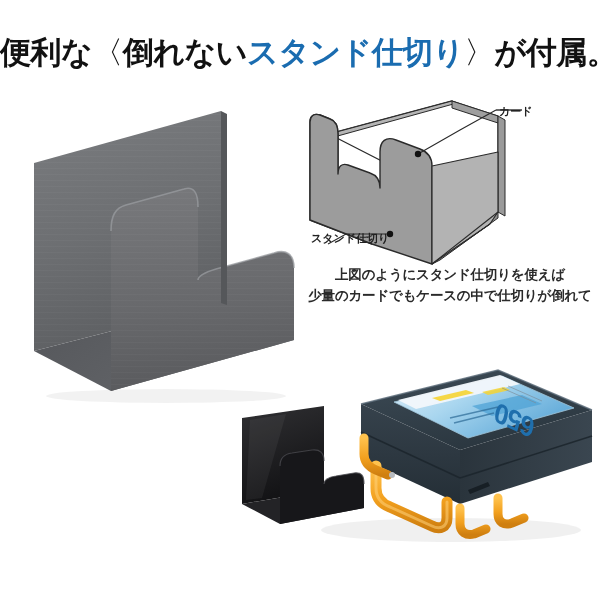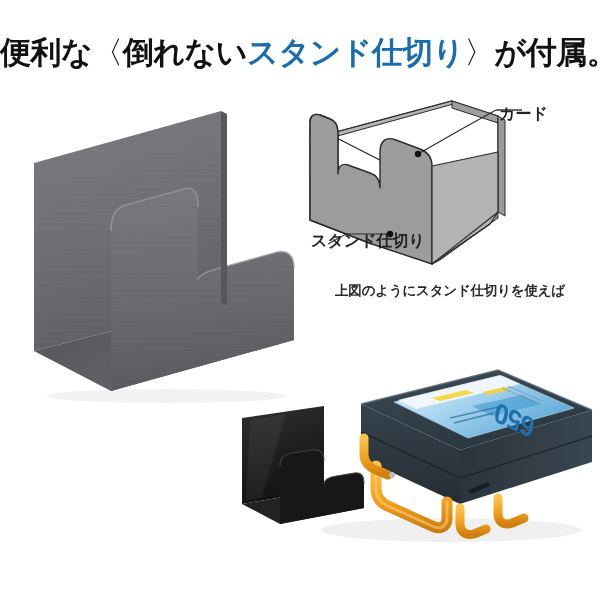--- a/index.html
+++ b/index.html
@@ -29,40 +29,40 @@
   
   .hero{position:absolute;left:16px;top:108px;width:300px;height:300px;}
   .hero svg{display:block;}
 
   
   .diagram{position:absolute;left:300px;top:92px;width:300px;height:170px;}
   .diagram svg{display:block;}
 
   .lbl{
     position:absolute;
-    font-size:16px;
+    font-size:11px;
     font-weight:bold;
     color:#222;
     white-space:nowrap;
     letter-spacing:0px;
   }
   .lbl-card{left:499px;top:104px;}
   .lbl-div{left:311px;top:231px;}
 
   
   .body-text{
     position:absolute;left:300px;top:264px;width:300px;
     text-align:center;
     font-size:13.5px;
     font-weight:bold;
     color:#2a2a2a;
     line-height:1.58;
     letter-spacing:-0.2px;
   }
-  .body-text div{white-space:nowrap;margin-top:16px;}
+  .body-text div{white-space:nowrap;}
 
   
   .case-photo{position:absolute;left:236px;top:362px;width:364px;height:190px;}
   .case-photo svg{display:block;}
 </style>
 </head>
 <body>
 
 <div id="page">
 
@@ -197,20 +197,21 @@
         <circle cx="90" cy="142" r="3.2" fill="#111"></circle>
       </g>
     </svg>
   </div>
 
   <div class="lbl lbl-card">カード</div>
   <div class="lbl lbl-div">スタンド仕切り</div>
 
   <div class="body-text">
     <div>上図のようにスタンド仕切りを使えば</div>
+    <div>少量のカードでもケースの中で仕切りが倒れて</div>
   </div>
 
   <div class="case-photo">
     <svg width="364" height="190" viewBox="0 0 364 190">
       <defs>
         <linearGradient id="caseTop" x1="0" y1="0" x2="0.4" y2="1">
           <stop offset="0%" stop-color="#3d4b56"></stop>
           <stop offset="100%" stop-color="#2b3740"></stop>
         </linearGradient>
         <linearGradient id="caseFront" x1="0" y1="0" x2="0" y2="1">

